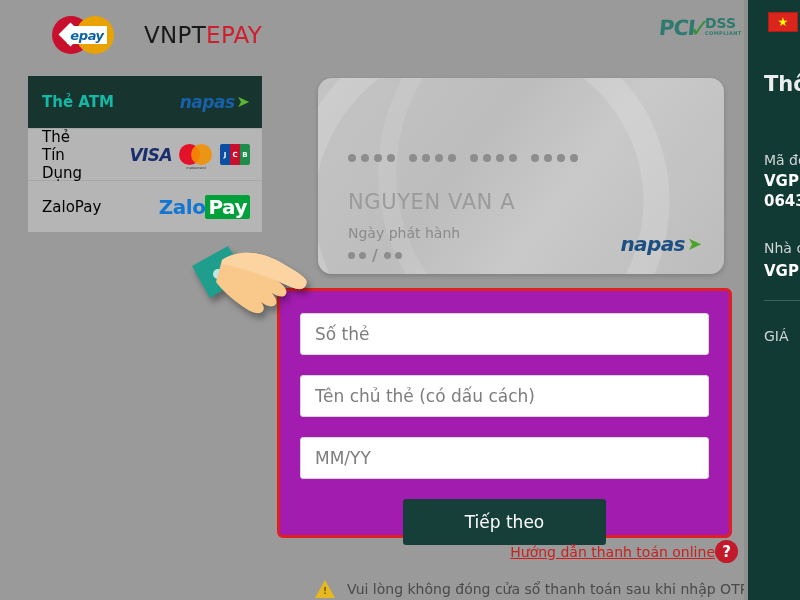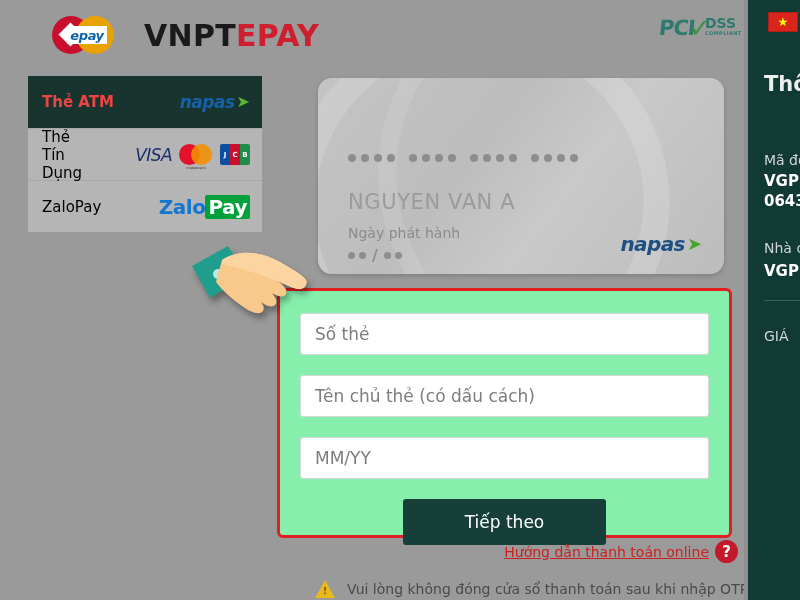--- a/index.html
+++ b/index.html
@@ -13,48 +13,48 @@
   
   .logo-wrap{position:absolute;left:52px;top:14px;display:flex;align-items:center;gap:26px;}
   .epay-mark{position:relative;width:66px;height:42px;}
   .epay-mark .c-red{position:absolute;left:0;top:2px;width:38px;height:38px;border-radius:50%;background:#c8102e;}
   .epay-mark .c-yel{position:absolute;left:24px;top:2px;width:38px;height:38px;border-radius:50%;background:#e8a302;}
   .epay-mark .notch{position:absolute;left:10px;top:12px;width:17px;height:17px;background:#ffffff;
      transform:rotate(45deg);}
   .epay-mark .epay-txt{position:absolute;left:15px;top:12px;width:40px;height:18px;background:#ffffff;
      display:flex;align-items:center;justify-content:center;font-size:13px;font-weight:bold;
      font-style:italic;color:#0b63a6;letter-spacing:-.4px;}
-  .brand-text{font-size:30px;font-weight:bold;letter-spacing:.3px;white-space:nowrap;}
+  .brand-text{font-size:23px;font-weight:normal;letter-spacing:.3px;white-space:nowrap;}
   .brand-text .b1{color:#1a1a1a;}
   .brand-text .b2{color:#cf1f2e;}
 
   
   .pci{position:absolute;left:659px;top:10px;width:78px;height:40px;}
   .pci .pci-main{position:absolute;left:0;top:6px;font-size:21px;font-weight:bold;color:#2f7a6e;
      font-family:"DejaVu Sans","Liberation Sans",sans-serif;letter-spacing:-1px;
      transform:skewX(-6deg);}
   .pci .pci-check{position:absolute;left:30px;top:3px;font-size:26px;color:#3f8f3f;font-weight:bold;}
   .pci .pci-dss{position:absolute;left:46px;top:5px;font-size:14px;font-weight:bold;color:#2f7a6e;}
   .pci .pci-sub{position:absolute;left:46px;top:20px;font-size:5px;font-weight:bold;color:#2f7a6e;letter-spacing:.4px;}
 
   
   .methods{position:absolute;left:28px;top:76px;width:234px;}
   .m-item{height:52px;display:flex;align-items:center;justify-content:space-between;
      padding:0 12px 0 14px;box-sizing:border-box;background:#b5b5b5;}
   .m-item+.m-item{border-top:1px solid #a8a8a8;}
   .m-item.active{background:#17342f;}
   .m-label{font-size:15px;color:#000000;}
-  .m-item.active .m-label{color:#ef4444;font-weight:bold;}
+  .m-item.active .m-label{color:#14b8a6;font-weight:bold;}
 
   .napas-logo{display:flex;align-items:center;gap:2px;}
   .napas-logo .np-txt{font-size:17px;font-weight:bold;font-style:italic;color:#1761a8;letter-spacing:-.5px;}
   .napas-logo .np-arrow{font-size:16px;font-weight:bold;color:#5cb531;line-height:1;}
 
   .brands{display:flex;align-items:center;gap:7px;}
-  .visa{font-size:17px;font-weight:normal;font-style:italic;color:#1a2e6e;letter-spacing:-.6px;margin-left:40px;}
+  .visa{font-size:17px;font-weight:bold;font-style:italic;color:#1a2e6e;letter-spacing:-.6px;margin-left:40px;}
   .mc{position:relative;width:34px;height:21px;}
   .mc .mc-r{position:absolute;left:0;top:0;width:21px;height:21px;border-radius:50%;background:#e3122a;}
   .mc .mc-o{position:absolute;left:12px;top:0;width:21px;height:21px;border-radius:50%;background:#f29100;opacity:.88;}
   .mc .mc-t{position:absolute;left:0;bottom:-5px;width:34px;text-align:center;font-size:3.4px;color:#333;}
   .jcb{display:flex;height:21px;width:30px;border-radius:2px;overflow:hidden;}
   .jcb i{flex:1;display:flex;align-items:center;justify-content:center;font-size:7px;font-weight:bold;
      color:#fff;font-style:normal;}
   .jcb .j1{background:#0b4ea2;} .jcb .j2{background:#c8102e;} .jcb .j3{background:#1e8c4b;}
 
   .zalopay{display:flex;align-items:center;font-size:20px;font-weight:bold;letter-spacing:-.5px;}
@@ -76,36 +76,36 @@
   .card-issue{position:absolute;left:30px;top:147px;font-size:14px;color:#8b8b8b;}
   .card-exp{position:absolute;left:30px;top:168px;display:flex;align-items:center;gap:4px;}
   .card-exp i{width:7px;height:7px;border-radius:50%;background:#8d8d8d;display:block;}
   .card-exp .sl{font-size:16px;color:#8d8d8d;font-weight:bold;margin:0 2px;}
   .card-napas{position:absolute;right:22px;bottom:18px;display:flex;align-items:center;gap:2px;}
   .card-napas .np-txt{font-size:20px;font-weight:bold;font-style:italic;color:#1d4f82;letter-spacing:-.6px;}
   .card-napas .np-arrow{font-size:18px;font-weight:bold;color:#4aa52e;line-height:1;}
 
   
   .form-panel{position:absolute;left:277px;top:288px;width:455px;height:250px;
-     background:#86efac;border:3px solid #e02020;border-radius:6px;box-sizing:border-box;
+     background:#a21caf;border:3px solid #e02020;border-radius:6px;box-sizing:border-box;
      padding:22px 20px;}
   .fld{width:100%;height:42px;box-sizing:border-box;border:1px solid #d7d7d7;border-radius:3px;
      background:#fff;font-size:17px;color:#7d7d7d;padding:0 14px;outline:none;display:block;
      font-family:inherit;margin-bottom:20px;}
   .fld::placeholder{color:#7d7d7d;opacity:1;}
   .next-row{display:flex;justify-content:center;}
   .next-btn{width:203px;height:46px;background:#173f3a;color:#ffffff;border:none;border-radius:3px;
      font-size:17px;font-family:inherit;cursor:pointer;}
 
   
   .hand{position:absolute;left:188px;top:236px;width:122px;height:96px;z-index:6;
      filter:drop-shadow(3px 5px 3px rgba(0,0,0,.35));}
 
   
-  .help-row{position:absolute;right:62px;top:540px;display:flex;align-items:center;gap:6px;}
+  .help-row{position:absolute;right:62px;top:540px;display:flex;align-items:center;gap:0;}
   .help-link{font-size:14px;color:#cc1f1f;text-decoration:underline;cursor:pointer;}
   .help-q{width:23px;height:23px;border-radius:50%;background:#c2192b;color:#fff;font-size:15px;
      font-weight:bold;display:flex;align-items:center;justify-content:center;}
 
   
   .warn-row{position:absolute;left:315px;top:580px;display:flex;align-items:center;gap:12px;}
   .warn-tri{width:0;height:0;border-left:10px solid transparent;border-right:10px solid transparent;
      border-bottom:18px solid #e8b820;position:relative;}
   .warn-tri::after{content:"!";position:absolute;left:-2px;top:6px;font-size:9px;font-weight:bold;color:#7a5a00;}
   .warn-txt{font-size:14px;color:#4a4a4a;white-space:nowrap;}

